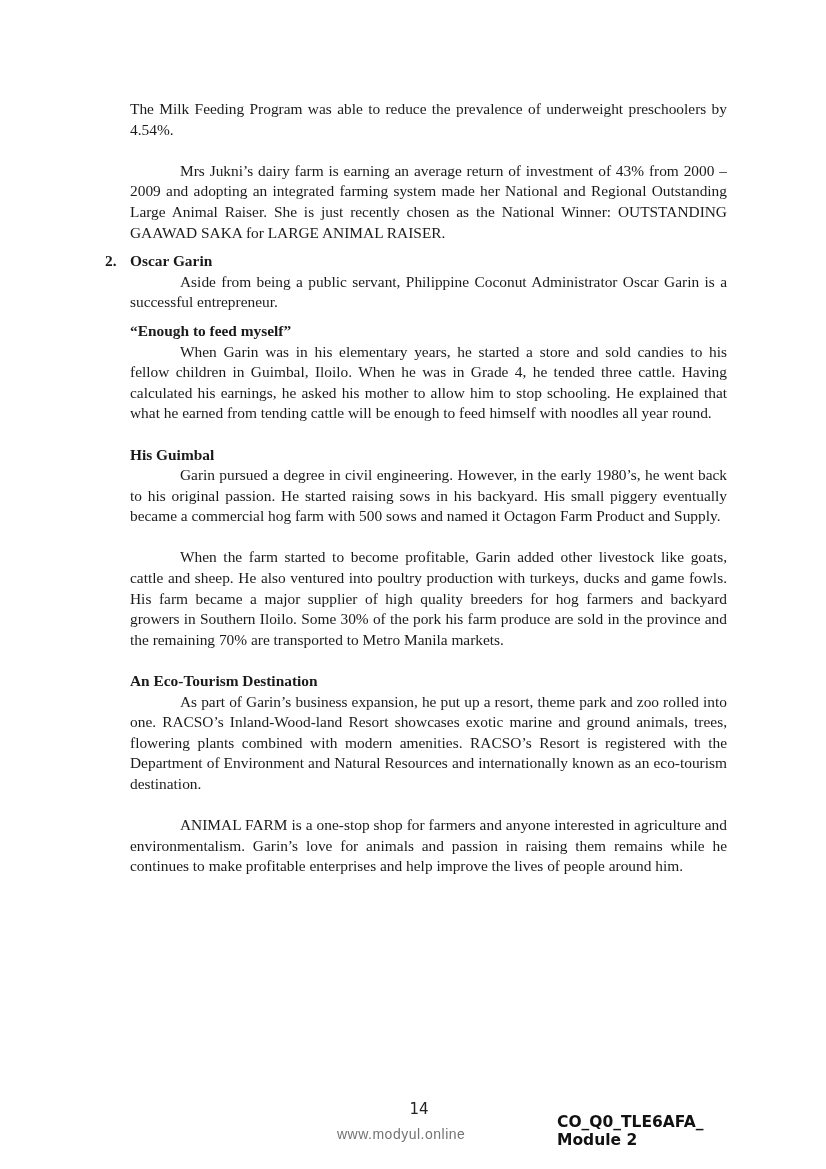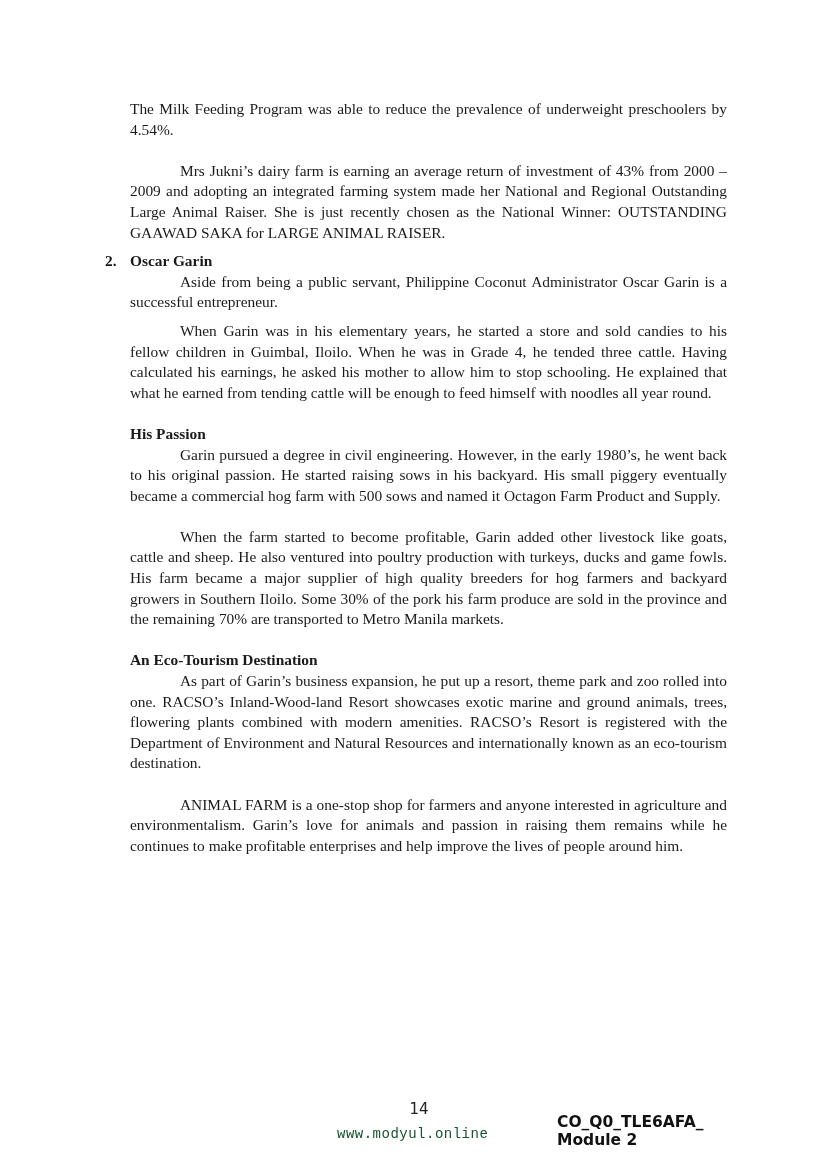--- a/index.html
+++ b/index.html
@@ -28,21 +28,21 @@
   .num {
     position: absolute; left: -25px; top: 0; font-weight: bold;
   }
   .footer-page {
     position: absolute; left: 6px; width: 826px; top: 1100px;
     text-align: center;
     font-family: "DejaVu Sans", sans-serif; font-size: 15px; color: #222;
   }
   .footer-url {
     position: absolute; left: 337px; top: 1126px;
-    font-family: Liberation Mono, monospace; font-size: 14px; color: #14532d;
+    font-family: Liberation Sans, sans-serif; font-size: 14px; color: #737373;
     letter-spacing: 0.5px;
   }
   .footer-code {
     position: absolute; left: 557px; top: 1113px;
     font-family: "DejaVu Sans", sans-serif; font-size: 15.5px; font-weight: bold; color: #111;
   }
 </style>
 </head>
 <body>
 
@@ -53,24 +53,25 @@
     <p class="p indent">Mrs Jukni’s dairy farm is earning an average return of investment of 43% from 2000 – 2009 and adopting an integrated farming system made her National and Regional Outstanding Large Animal Raiser. She is just recently chosen as the National Winner: OUTSTANDING GAAWAD SAKA for LARGE ANIMAL RAISER.</p>
     <div class="gap-sm"></div>
 
     <div class="numbered">
       <span class="num">2.</span>
       <p class="heading">Oscar Garin</p>
       <p class="p indent">Aside from being a public servant, Philippine Coconut Administrator Oscar Garin is a successful entrepreneur.</p>
     </div>
     <div class="gap-sm"></div>
 
+    <p class="heading">“Enough to feed myself”</p>
     <p class="p indent">When Garin was in his elementary years, he started a store and sold candies to his fellow children in Guimbal, Iloilo. When he was in Grade 4, he tended three cattle. Having calculated his earnings, he asked his mother to allow him to stop schooling. He explained that what he earned from tending cattle will be enough to feed himself with noodles all year round.</p>
     <div class="gap"></div>
 
-    <p class="heading">His Passion</p>
+    <p class="heading">His Guimbal</p>
     <p class="p indent">Garin pursued a degree in civil engineering. However, in the early 1980’s, he went back to his original passion. He started raising sows in his backyard. His small piggery eventually became a commercial hog farm with 500 sows and named it Octagon Farm Product and Supply.</p>
     <div class="gap"></div>
     <p class="p indent">When the farm started to become profitable, Garin added other livestock like goats, cattle and sheep. He also ventured into poultry production with turkeys, ducks and game fowls. His farm became a major supplier of high quality breeders for hog farmers and backyard growers in Southern Iloilo. Some 30% of the pork his farm produce are sold in the province and the remaining 70% are transported to Metro Manila markets.</p>
     <div class="gap"></div>
 
     <p class="heading">An Eco-Tourism Destination</p>
     <p class="p indent">As part of Garin’s business expansion, he put up a resort, theme park and zoo rolled into one. RACSO’s Inland-Wood-land Resort showcases exotic marine and ground animals, trees, flowering plants combined with modern amenities. RACSO’s Resort is registered with the Department of Environment and Natural Resources and internationally known as an eco-tourism destination.</p>
     <div class="gap"></div>
     <p class="p indent">ANIMAL FARM is a one-stop shop for farmers and anyone interested in agriculture and environmentalism. Garin’s love for animals and passion in raising them remains while he continues to make profitable enterprises and help improve the lives of people around him.</p>
   </div>

